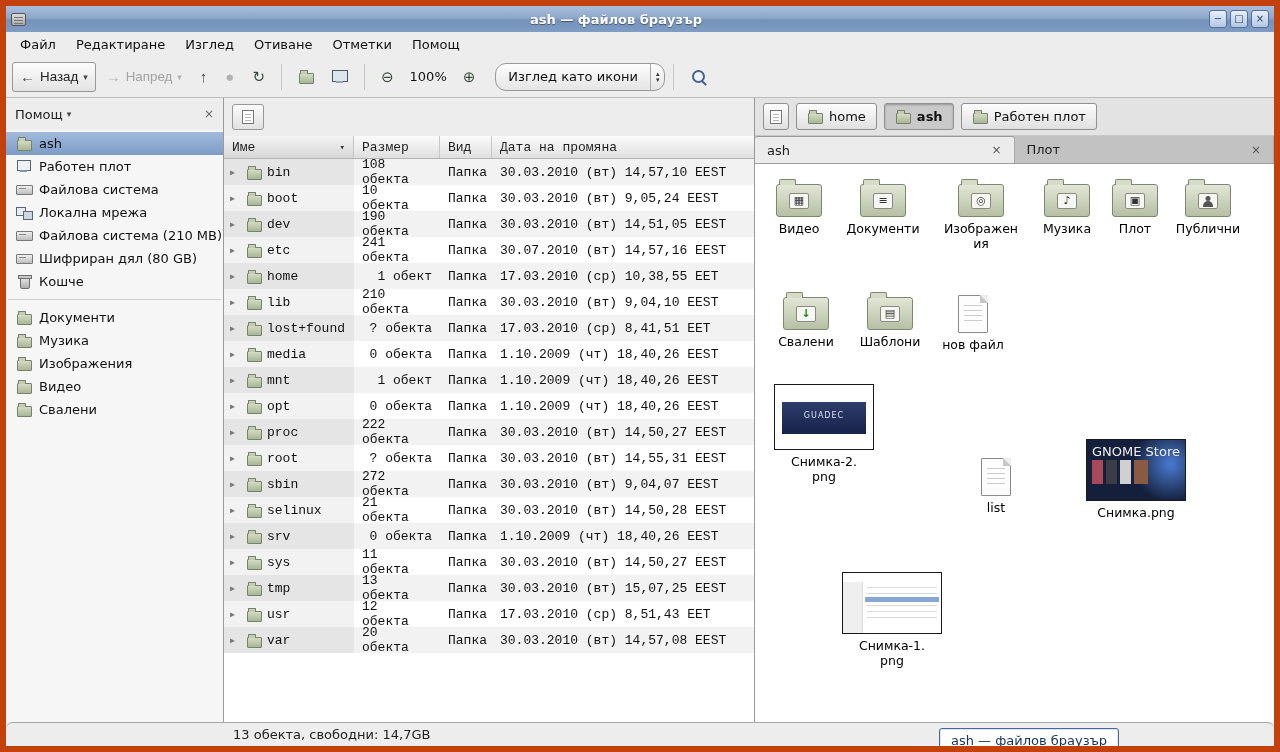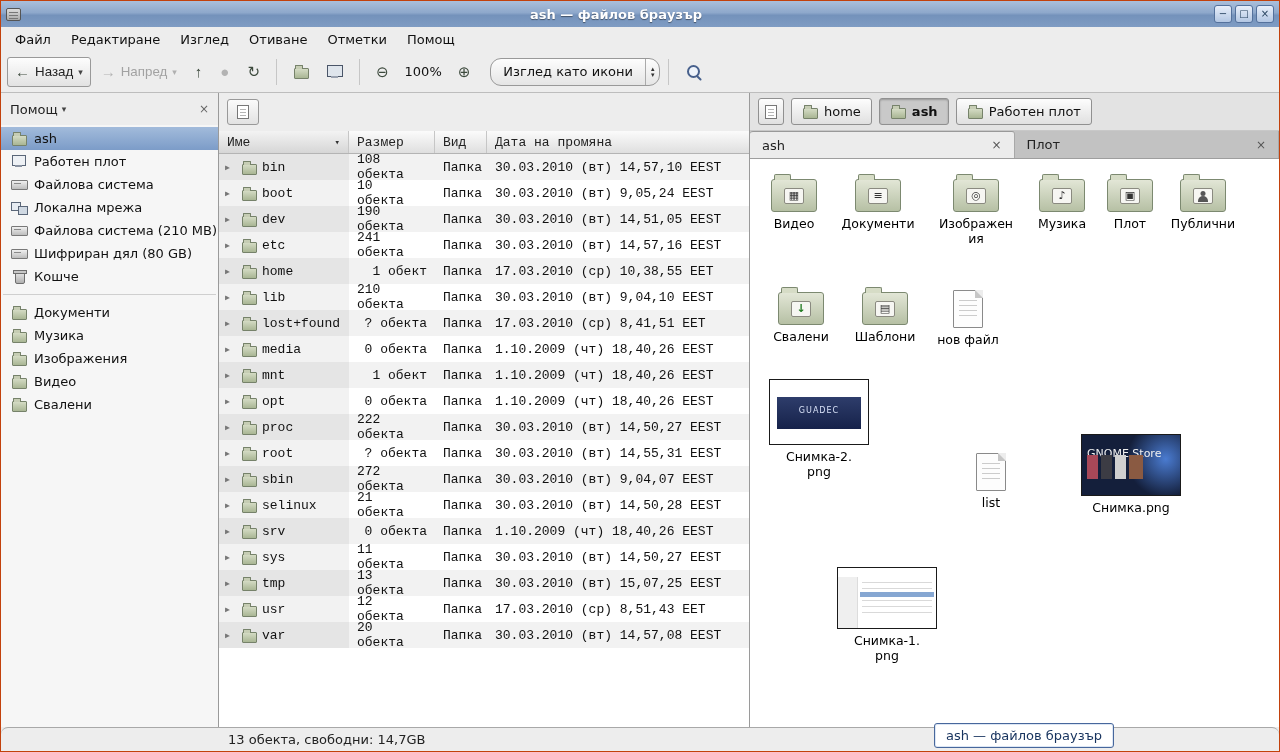--- a/index.html
+++ b/index.html
@@ -1,20 +1,20 @@
 <!DOCTYPE html>
 <html><head>
 <meta charset="utf-8">
 <style>
   * { margin:0; padding:0; box-sizing:border-box; }
   html,body { width:1280px; height:752px; }
   body { font-family:"DejaVu Sans","Liberation Sans",sans-serif; font-size:13px; color:#111; }
 
   .window { position:relative; width:1280px; height:752px; background:#ededed; overflow:hidden;
-            border:1px solid #c2410c; }
+            border:6px solid #c2410c; }
 
   
   .titlebar { height:26px; background:linear-gradient(#aabfdb,#8ea8cb 45%,#7492bb 55%,#7f9cc3);
               display:flex; align-items:center; padding:0 5px; }
   .app-icon { width:15px; height:13px; background:linear-gradient(#dcdcdc,#a9a9a9); border:1px solid #555;
               border-radius:2px; position:relative; flex:none; }
   .app-icon::after { content:""; position:absolute; left:2px; right:2px; top:3px; height:7px;
               background:repeating-linear-gradient(#777 0 1px,transparent 1px 3px); }
   .title { flex:1; text-align:center; color:#fff; font-weight:bold; text-shadow:0 1px 1px rgba(0,0,0,.45); }
   .win-btn { width:18px; height:18px; margin-left:3px; border:1px solid #54719c; border-radius:3px;
@@ -159,21 +159,21 @@
   
   .thumb { position:relative; border:1px solid #1a1a1a; overflow:hidden; background:#fff; flex:none; }
   .browser { width:100px; height:66px; }
   .bbar { height:10px; background:#d7dde7; border-bottom:1px solid #b9c0cc; }
   .hero { position:absolute; left:7px; right:7px; top:17px; height:32px; background:linear-gradient(#2e3d6b,#16224a); }
   .ttext { position:absolute; left:0; right:0; top:26px; text-align:center; color:#d7e0f6;
            font-size:8px; letter-spacing:1px; }
   .store { width:100px; height:62px; background:#141f3b; }
   .glow { position:absolute; right:-12px; top:-8px; width:66px; height:80px;
           background:radial-gradient(circle at 60% 40%, #4a7bd0 0%, rgba(20,31,59,0) 62%); }
-  .stext { position:absolute; left:5px; top:12px; font-size:11px; color:#f0f0f0; }
+  .stext { position:absolute; left:5px; top:4px; font-size:13px; color:#f0f0f0; }
   .shirts { position:absolute; left:5px; top:20px; width:56px; height:24px;
           background:linear-gradient(90deg,#a84858 0 11px,rgba(0,0,0,0) 11px 14px,#3c3c44 14px 25px,
           rgba(0,0,0,0) 25px 28px,#d0d0d0 28px 39px,rgba(0,0,0,0) 39px 42px,#8a5a42 42px 53px); }
   .filemgr { width:100px; height:62px; }
   .ftb { height:9px; background:#e2e2e2; border-bottom:1px solid #c6c6c6; }
   .fside { position:absolute; left:0; top:9px; bottom:0; width:20px; background:#efefef; border-right:1px solid #dcdcdc; }
   .flines { position:absolute; left:24px; right:4px; top:14px; height:36px;
             background:repeating-linear-gradient(rgba(0,0,0,0.15) 0 1px,transparent 1px 6px); }
   .fsel { position:absolute; left:22px; right:2px; top:24px; height:5px; background:#86a7d2; }
 
@@ -376,21 +376,21 @@
             <div class="td date">30.03.2010 (вт) 14,51,05 EEST</div>
           </div>
           <div class="tree-row">
             <div class="td name">
               <span class="expander">▶</span>
               <span class="sic ic-folder"></span>
               <span>etc</span>
             </div>
             <div class="td size">241 обекта</div>
             <div class="td type">Папка</div>
-            <div class="td date">30.03.2010 (вт) 14,57,16 EEST</div>
+            <div class="td date">30.07.2010 (вт) 14,57,16 EEST</div>
           </div>
           <div class="tree-row">
             <div class="td name">
               <span class="expander">▶</span>
               <span class="sic ic-folder"></span>
               <span>home</span>
             </div>
             <div class="td size">1 обект</div>
             <div class="td type">Папка</div>
             <div class="td date">17.03.2010 (ср) 10,38,55 EET</div>

